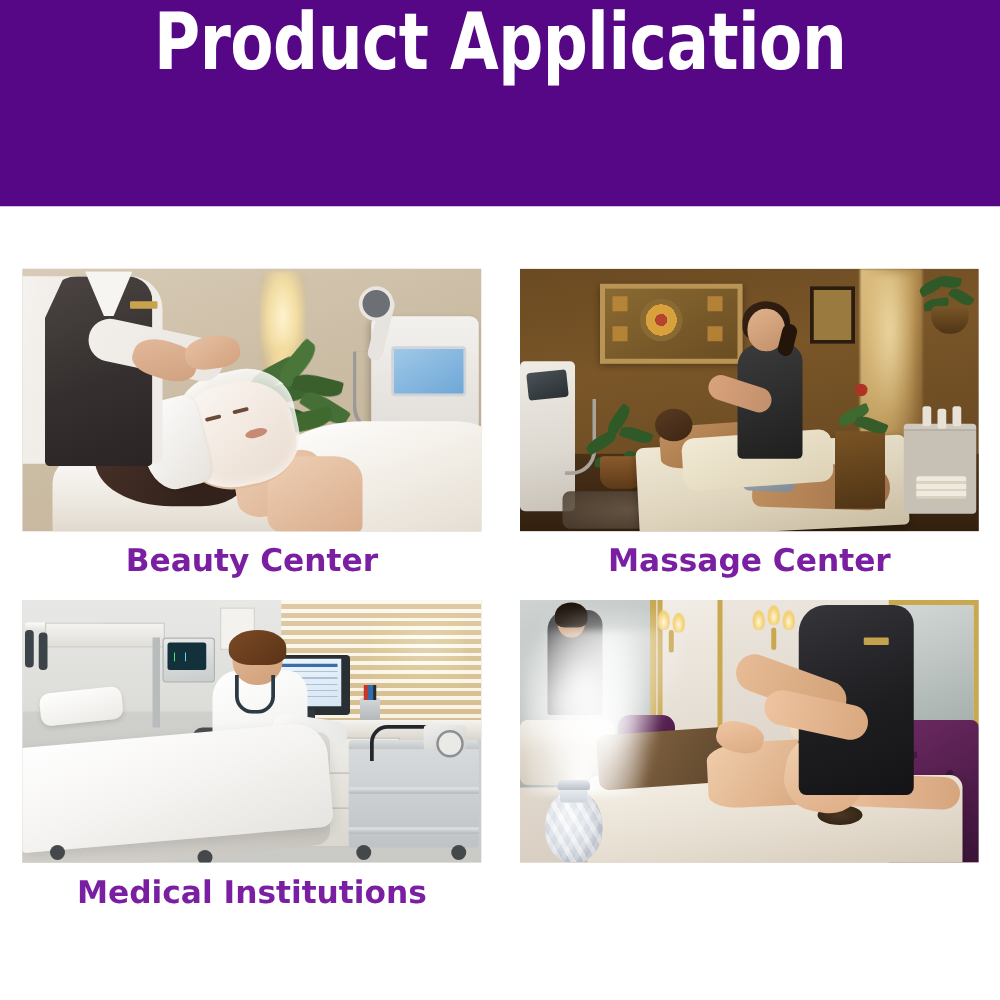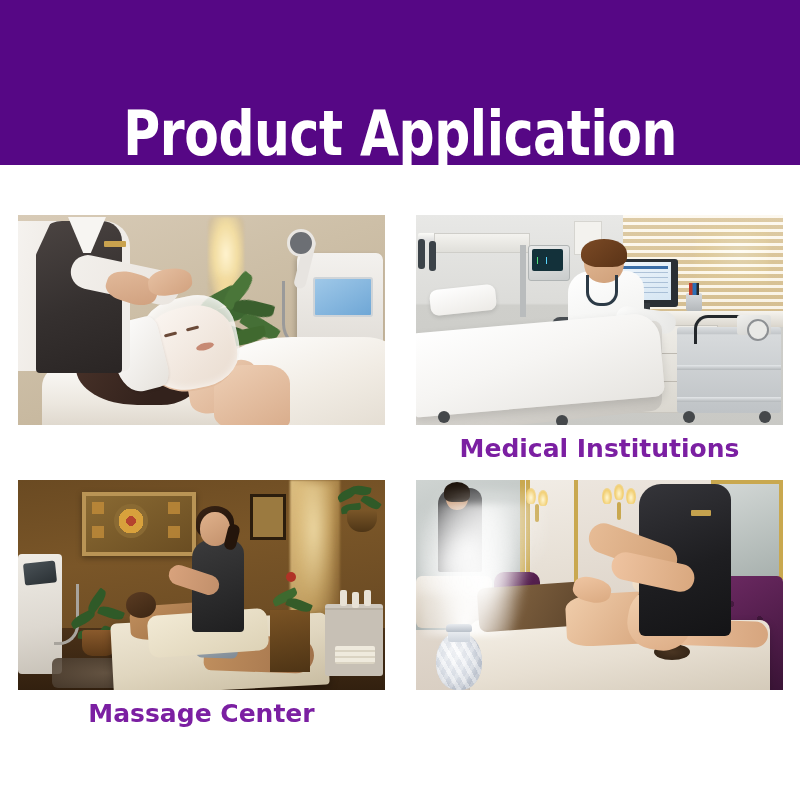--- a/index.html
+++ b/index.html
@@ -23,21 +23,21 @@
 
   
   .header-banner {
     position: absolute;
     left: 0;
     top: 0;
     width: 800px;
     height: 165px;
     background: #560785;
     display: flex;
-    align-items: flex-end;
+    align-items: flex-start;
     justify-content: center;
   }
   .header-title {
     color: #ffffff;
     font-family: "DejaVu Sans", sans-serif;
     font-weight: bold;
     font-size: 63px;
     letter-spacing: -0.5px;
     transform: scaleX(0.80);
     transform-origin: center center;
@@ -810,20 +810,89 @@
         <div class="bc-headband"></div>
 
         <div class="bc-aest-body"></div>
         <div class="bc-vest"></div>
         <div class="bc-collar"></div>
         <div class="bc-badge"></div>
         <div class="bc-arm"></div>
         <div class="bc-hand1"></div>
         <div class="bc-hand2"></div>
       </div>
+      <div class="caption">Beauty Center</div>
+    </div>
+
+    <div class="card">
+      <div class="photo">
+        <div class="mc-wall"></div>
+        <div class="mc-floor"></div>
+
+        <div class="mc-art"></div>
+        <div class="mc-art-sq" style="left:74px; top:22px;"></div>
+        <div class="mc-art-sq" style="left:74px; top:46px;"></div>
+        <div class="mc-art-sq" style="left:150px; top:22px;"></div>
+        <div class="mc-art-sq" style="left:150px; top:46px;"></div>
+        <div class="mc-art-flower"></div>
+        <div class="mc-frame2"></div>
+
+        <div class="mc-curtain"></div>
+        <div class="mc-window-glow"></div>
+
+        <div class="mc-hangplant">
+          <div class="mc-hang-leaf" style="left:2px; top:4px; transform:rotate(-26deg);"></div>
+          <div class="mc-hang-leaf" style="left:16px; top:0px; transform:rotate(10deg);"></div>
+          <div class="mc-hang-leaf" style="left:26px; top:12px; transform:rotate(34deg);"></div>
+          <div class="mc-hang-leaf" style="left:6px; top:18px; transform:rotate(-8deg);"></div>
+        </div>
+        <div class="mc-basket"></div>
+
+        <div class="mc-machine"></div>
+        <div class="mc-machine-scr"></div>
+        <div class="mc-machine-cable"></div>
+
+        <div class="mc-plant">
+          <div class="mc-plant-leaf" style="left:0px; top:34px; transform:rotate(-28deg);"></div>
+          <div class="mc-plant-leaf" style="left:14px; top:16px; transform:rotate(-54deg);"></div>
+          <div class="mc-plant-leaf" style="left:28px; top:28px; transform:rotate(20deg);"></div>
+          <div class="mc-plant-leaf" style="left:8px; top:50px; transform:rotate(6deg);"></div>
+          <div class="mc-plant-leaf" style="left:30px; top:50px; transform:rotate(40deg);"></div>
+        </div>
+        <div class="mc-plant-pot"></div>
+
+        <div class="mc-rug"></div>
+
+        <div class="mc-table"></div>
+        <div class="mc-client-legs"></div>
+        <div class="mc-shorts"></div>
+        <div class="mc-client-back"></div>
+        <div class="mc-client-head"></div>
+        <div class="mc-sheet"></div>
+
+        <div class="mc-ther-body"></div>
+        <div class="mc-ther-hair"></div>
+        <div class="mc-ther-head"></div>
+        <div class="mc-ther-pony"></div>
+        <div class="mc-ther-arm"></div>
+
+        <div class="mc-side-table"></div>
+        <div class="mc-vase-plant">
+          <div class="mc-plant-leaf" style="left:0px; top:16px; transform:rotate(-24deg); background:#3e6a2f;"></div>
+          <div class="mc-plant-leaf" style="left:14px; top:24px; transform:rotate(22deg); background:#355c29;"></div>
+        </div>
+        <div class="mc-rose"></div>
+
+        <div class="mc-cart"></div>
+        <div class="mc-bottle" style="right:14px; top:110px;"></div>
+        <div class="mc-bottle" style="right:26px; top:112px;"></div>
+        <div class="mc-bottle" style="right:38px; top:110px;"></div>
+        <div class="mc-towels"></div>
+      </div>
+      <div class="caption">Massage Center</div>
     </div>
 
     <div class="card">
       <div class="photo">
         <div class="mi-wall"></div>
         <div class="mi-window"></div>
         <div class="mi-sun"></div>
         <div class="mi-blinds"></div>
         <div class="mi-sill"></div>
 
@@ -872,88 +941,20 @@
         <div class="mi-bpcuff"></div>
         <div class="mi-bpdial"></div>
         <div class="mi-wheel" style="right:12px; top:196px;"></div>
         <div class="mi-wheel" style="right:88px; top:196px;"></div>
       </div>
       <div class="caption">Medical Institutions</div>
     </div>
 
     <div class="card">
       <div class="photo">
-        <div class="mc-wall"></div>
-        <div class="mc-floor"></div>
-
-        <div class="mc-art"></div>
-        <div class="mc-art-sq" style="left:74px; top:22px;"></div>
-        <div class="mc-art-sq" style="left:74px; top:46px;"></div>
-        <div class="mc-art-sq" style="left:150px; top:22px;"></div>
-        <div class="mc-art-sq" style="left:150px; top:46px;"></div>
-        <div class="mc-art-flower"></div>
-        <div class="mc-frame2"></div>
-
-        <div class="mc-curtain"></div>
-        <div class="mc-window-glow"></div>
-
-        <div class="mc-hangplant">
-          <div class="mc-hang-leaf" style="left:2px; top:4px; transform:rotate(-26deg);"></div>
-          <div class="mc-hang-leaf" style="left:16px; top:0px; transform:rotate(10deg);"></div>
-          <div class="mc-hang-leaf" style="left:26px; top:12px; transform:rotate(34deg);"></div>
-          <div class="mc-hang-leaf" style="left:6px; top:18px; transform:rotate(-8deg);"></div>
-        </div>
-        <div class="mc-basket"></div>
-
-        <div class="mc-machine"></div>
-        <div class="mc-machine-scr"></div>
-        <div class="mc-machine-cable"></div>
-
-        <div class="mc-plant">
-          <div class="mc-plant-leaf" style="left:0px; top:34px; transform:rotate(-28deg);"></div>
-          <div class="mc-plant-leaf" style="left:14px; top:16px; transform:rotate(-54deg);"></div>
-          <div class="mc-plant-leaf" style="left:28px; top:28px; transform:rotate(20deg);"></div>
-          <div class="mc-plant-leaf" style="left:8px; top:50px; transform:rotate(6deg);"></div>
-          <div class="mc-plant-leaf" style="left:30px; top:50px; transform:rotate(40deg);"></div>
-        </div>
-        <div class="mc-plant-pot"></div>
-
-        <div class="mc-rug"></div>
-
-        <div class="mc-table"></div>
-        <div class="mc-client-legs"></div>
-        <div class="mc-shorts"></div>
-        <div class="mc-client-back"></div>
-        <div class="mc-client-head"></div>
-        <div class="mc-sheet"></div>
-
-        <div class="mc-ther-body"></div>
-        <div class="mc-ther-hair"></div>
-        <div class="mc-ther-head"></div>
-        <div class="mc-ther-pony"></div>
-        <div class="mc-ther-arm"></div>
-
-        <div class="mc-side-table"></div>
-        <div class="mc-vase-plant">
-          <div class="mc-plant-leaf" style="left:0px; top:16px; transform:rotate(-24deg); background:#3e6a2f;"></div>
-          <div class="mc-plant-leaf" style="left:14px; top:24px; transform:rotate(22deg); background:#355c29;"></div>
-        </div>
-        <div class="mc-rose"></div>
-
-        <div class="mc-cart"></div>
-        <div class="mc-bottle" style="right:14px; top:110px;"></div>
-        <div class="mc-bottle" style="right:26px; top:112px;"></div>
-        <div class="mc-bottle" style="right:38px; top:110px;"></div>
-        <div class="mc-towels"></div>
-      </div>
-      <div class="caption">Massage Center</div>
-    </div>
-
-    <div class="card">
-      <div class="photo">
         <div class="sp-wall"></div>
         <div class="sp-mirror"></div>
         <div class="sp-panel"></div>
         <div class="sp-mirror-r"></div>
 
         <div class="sp-sconce1">
           <div class="sp-sconce-arm" style="left:11px; top:16px;"></div>
           <div class="sp-flame" style="left:2px; top:0px;"></div>
           <div class="sp-flame" style="left:14px; top:2px;"></div>
         </div>

